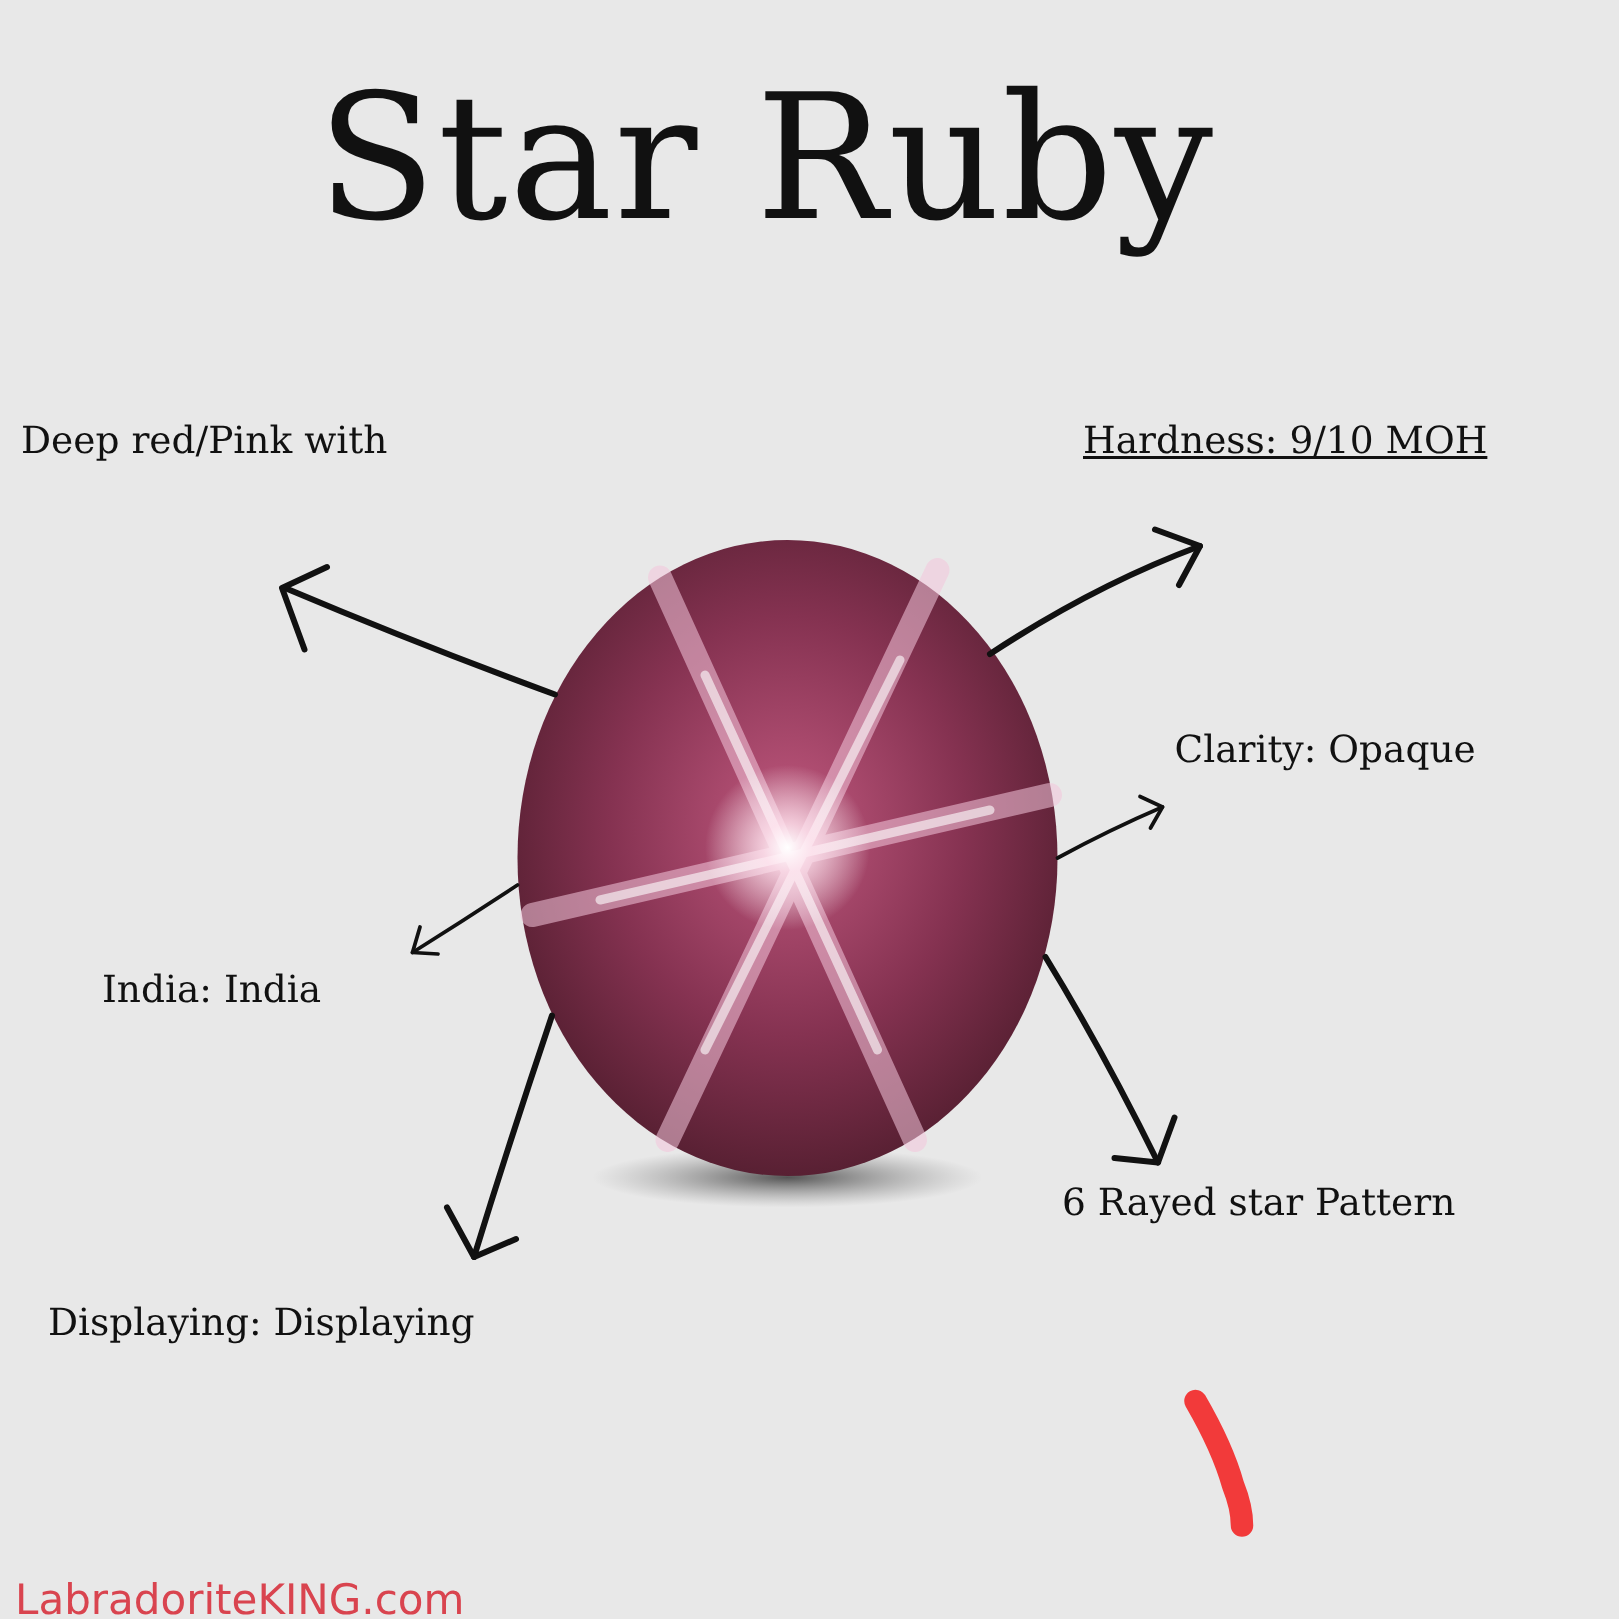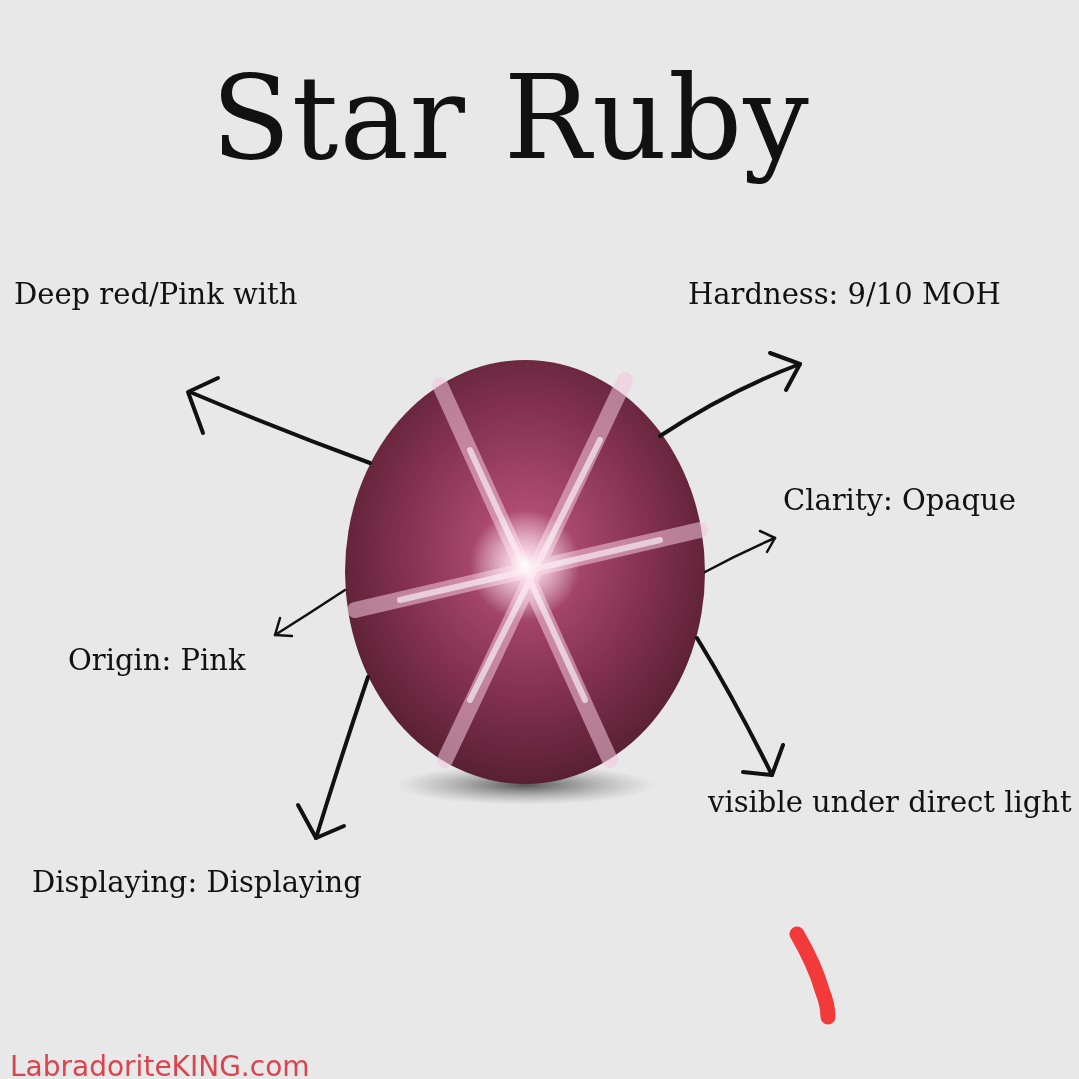--- a/index.html
+++ b/index.html
@@ -1,21 +1,21 @@
 <!DOCTYPE html>
 <html><head>
 <meta charset="utf-8">
 <style>
   html, body { margin:0; padding:0; }
   body { width:1079px; height:1079px; background:#e8e8e8; position:relative; overflow:hidden; font-family:"DejaVu Serif", serif; color:#111; }
-  .title { position:absolute; left:0; width:1021px; top:50px; text-align:center; font-size:116px; font-weight:normal; letter-spacing:1px; font-family:"DejaVu Serif", serif; }
-  .label { position:absolute; font-size:29px; line-height:44px; white-space:nowrap; font-family:"DejaVu Serif", serif; }
+  .title { position:absolute; left:0; width:1021px; top:38px; text-align:center; font-size:116px; font-weight:normal; letter-spacing:1px; font-family:"DejaVu Serif", serif; }
+  .label { position:absolute; font-size:25px; line-height:44px; white-space:nowrap; font-family:"DejaVu Serif", serif; }
   .center { text-align:center; }
   #lbl-color { left:14px; top:272px; }
-  #lbl-hard { left:688px; top:272px; }
+  #lbl-hard { left:722px; top:272px;text-decoration:underline; }
   #lbl-clar { left:783px; top:478px; }
   #lbl-origin { left:68px; top:638px; }
   #lbl-star { left:708px; top:780px; }
   #lbl-treat { left:32px; top:860px; }
   .footer { position:absolute; left:10px; top:1050px; font-family:"DejaVu Sans", sans-serif; font-weight:normal; font-size:28px; }
   svg.overlay { position:absolute; left:0; top:0; }
 </style>
 </head>
 <body>
 
@@ -87,23 +87,23 @@
 </svg>
 
 <div class="label" id="lbl-color">
   <div>Deep red/Pink with</div>
 </div>
 
 <div class="label" id="lbl-hard">Hardness: 9/10 MOH</div>
 
 <div class="label" id="lbl-clar">Clarity: Opaque</div>
 
-<div class="label" id="lbl-origin">Origin: Pink</div>
+<div class="label" id="lbl-origin">India: India</div>
 
 <div class="label center" id="lbl-star">
-  <div>visible under direct light</div>
+  <div>6 Rayed star Pattern</div>
 </div>
 
 <div class="label center" id="lbl-treat">
   <div>Displaying: Displaying</div>
 </div>
 
 <div class="footer" style="color:#d9444f;">LabradoriteKING.com</div>
 
 </body></html>

